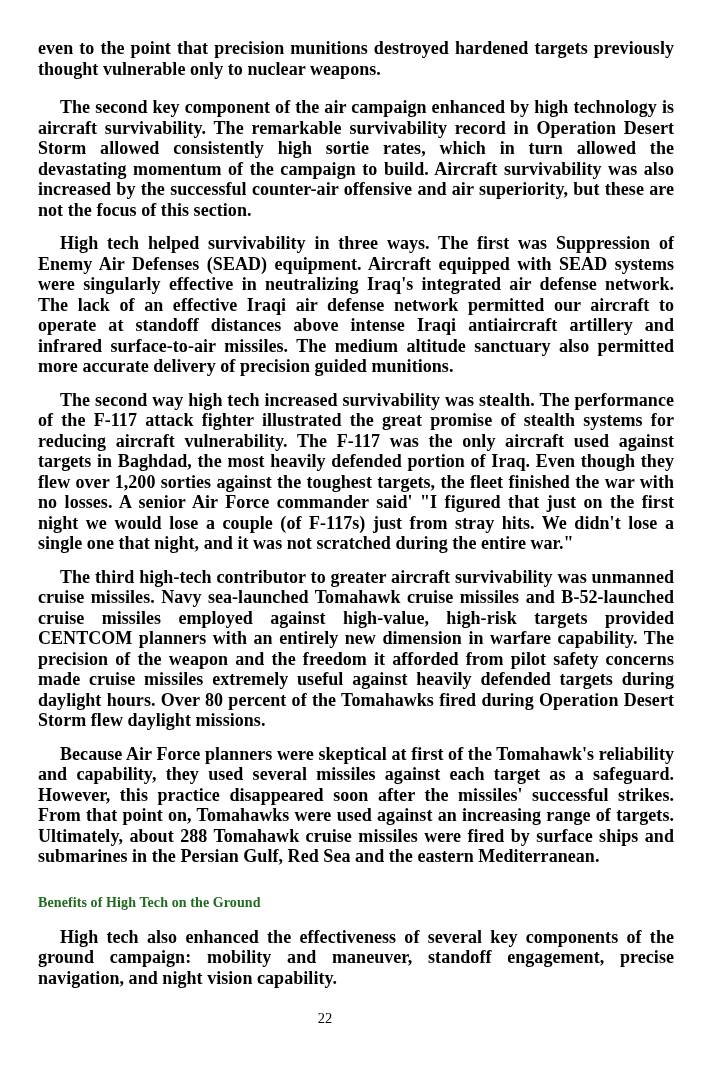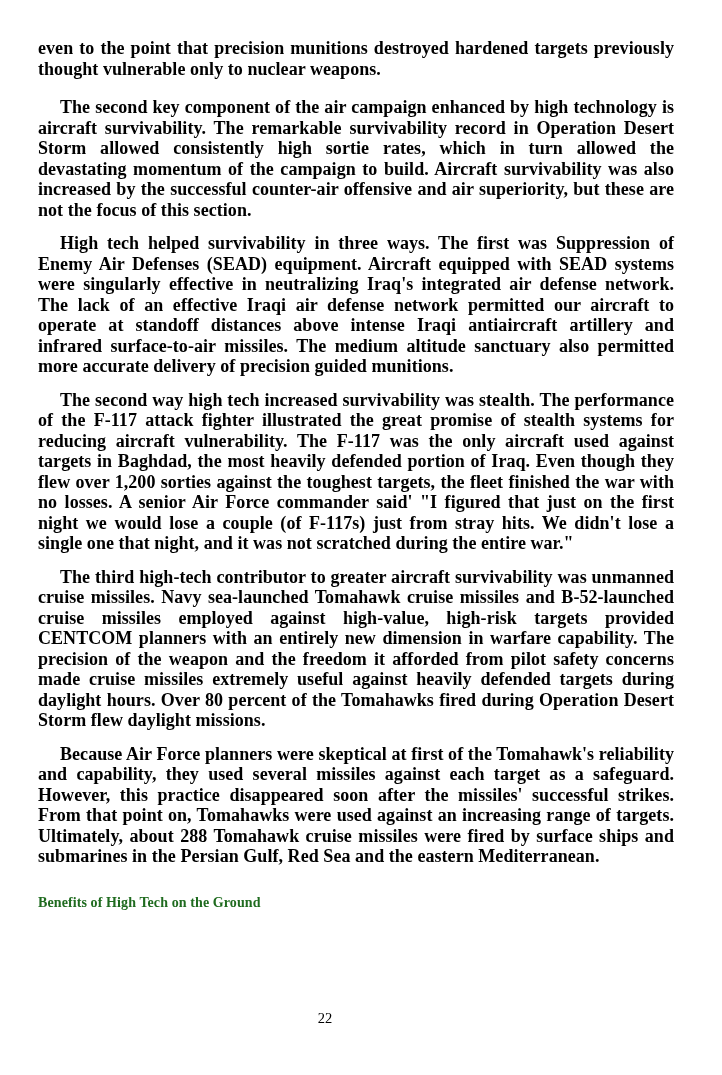--- a/index.html
+++ b/index.html
@@ -79,16 +79,17 @@
   <p class="body-text">High  tech helped survivability in three ways. The first was Suppression of Enemy Air Defenses  (SEAD)  equipment.  Aircraft  equipped  with  SEAD  systems  were singularly effective  in  neutralizing  Iraq's  integrated air defense network. The lack of an effective Iraqi  air  defense  network permitted our aircraft to operate at standoff distances above intense  Iraqi  antiaircraft  artillery  and  infrared  surface-to-air  missiles.  The medium altitude sanctuary also permitted more accurate delivery of precision guided munitions.</p>
 
   <p class="body-text">The  second way high tech increased survivability was stealth. The performance of the F-117  attack fighter illustrated the great promise of stealth systems for reducing aircraft vulnerability.  The F-117 was the only aircraft used against targets in Baghdad, the most heavily  defended  portion  of  Iraq.  Even  though they flew over 1,200 sorties against the toughest targets, the fleet finished the war with no losses. A senior Air Force commander said'  "I   figured that just on the first night we would lose a couple (of F-117s) just from stray hits. We didn't lose a single one that night, and it was not scratched during the entire war."</p>
 
   <p class="body-text">The   third  high-tech  contributor  to  greater  aircraft  survivability  was  unmanned cruise  missiles.  Navy sea-launched Tomahawk cruise missiles and B-52-launched cruise missiles  employed  against   high-value, high-risk targets provided CENTCOM planners with  an  entirely   new dimension in warfare capability. The precision of the weapon and the  freedom it afforded from pilot safety concerns made cruise missiles extremely useful against  heavily  defended  targets  during  daylight  hours.  Over  80  percent  of  the Tomahawks fired during Operation Desert Storm flew daylight missions.</p>
 
   <p class="body-text tight">Because  Air  Force  planners  were skeptical at first of the Tomahawk's reliability and capability,  they  used  several  missiles against each target as a safeguard. However, this practice  disappeared  soon  after  the  missiles'  successful  strikes.  From   that point on, Tomahawks  were  used  against  an  increasing  range  of  targets. Ultimately, about 288 Tomahawk  cruise  missiles  were  fired  by   surface ships and submarines in the Persian Gulf, Red Sea and the eastern Mediterranean.</p>
 
   <h2 class="section-heading">Benefits of High Tech on the Ground</h2>
 
+  <p class="body-text">High  tech  also  enhanced  the  effectiveness  of several key components of the ground campaign:  mobility  and   maneuver, standoff engagement, precise navigation, and night vision capability.</p>
 
 
   <div class="page-number">22</div>
 </div>
 
 </body></html>

